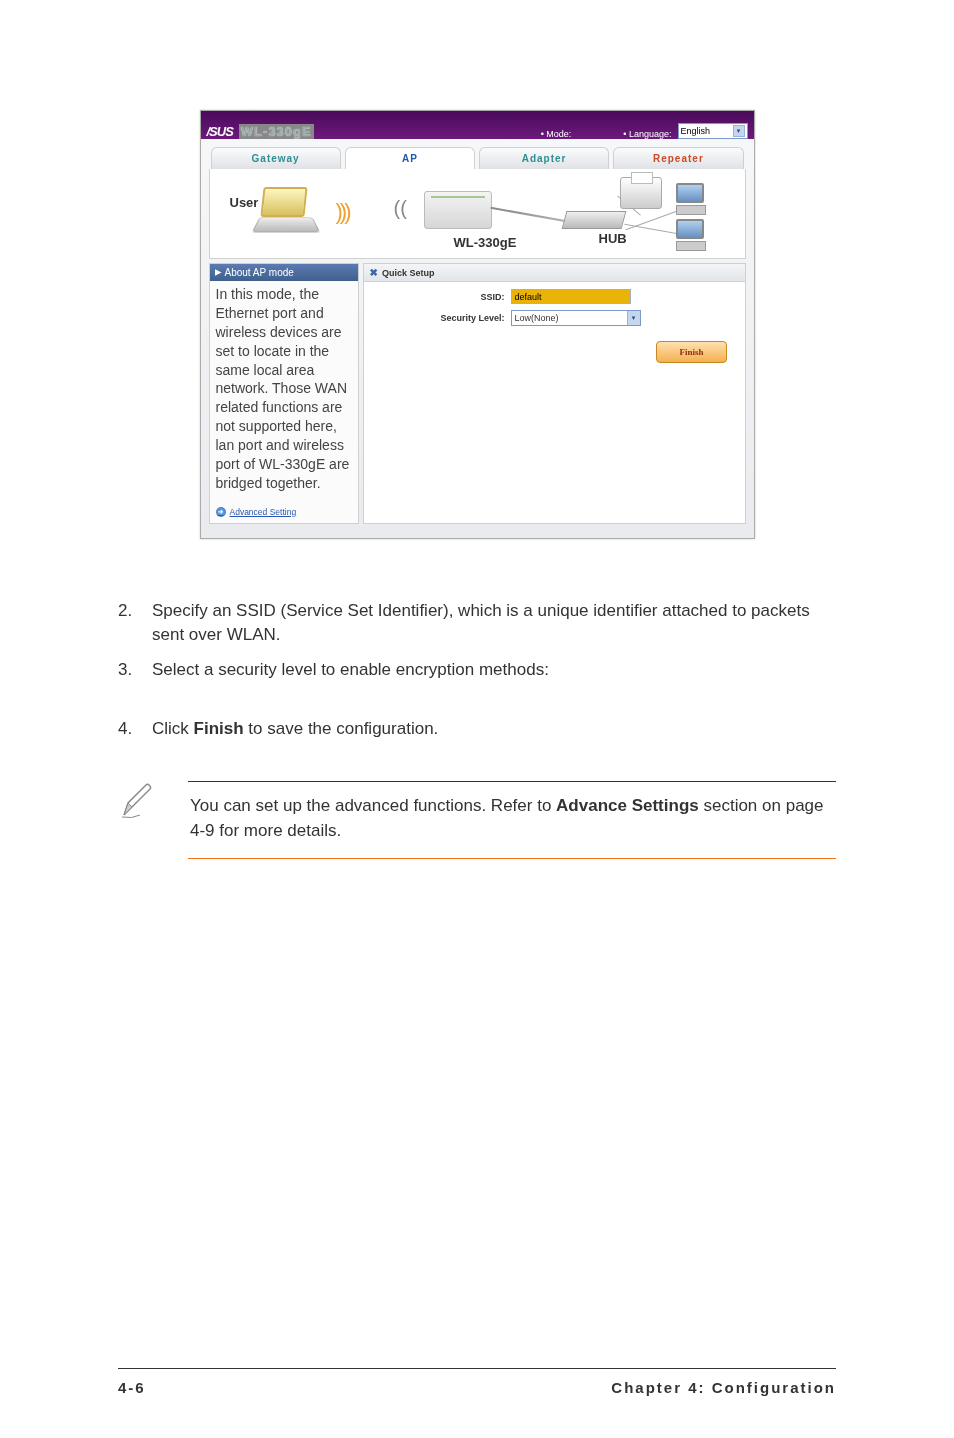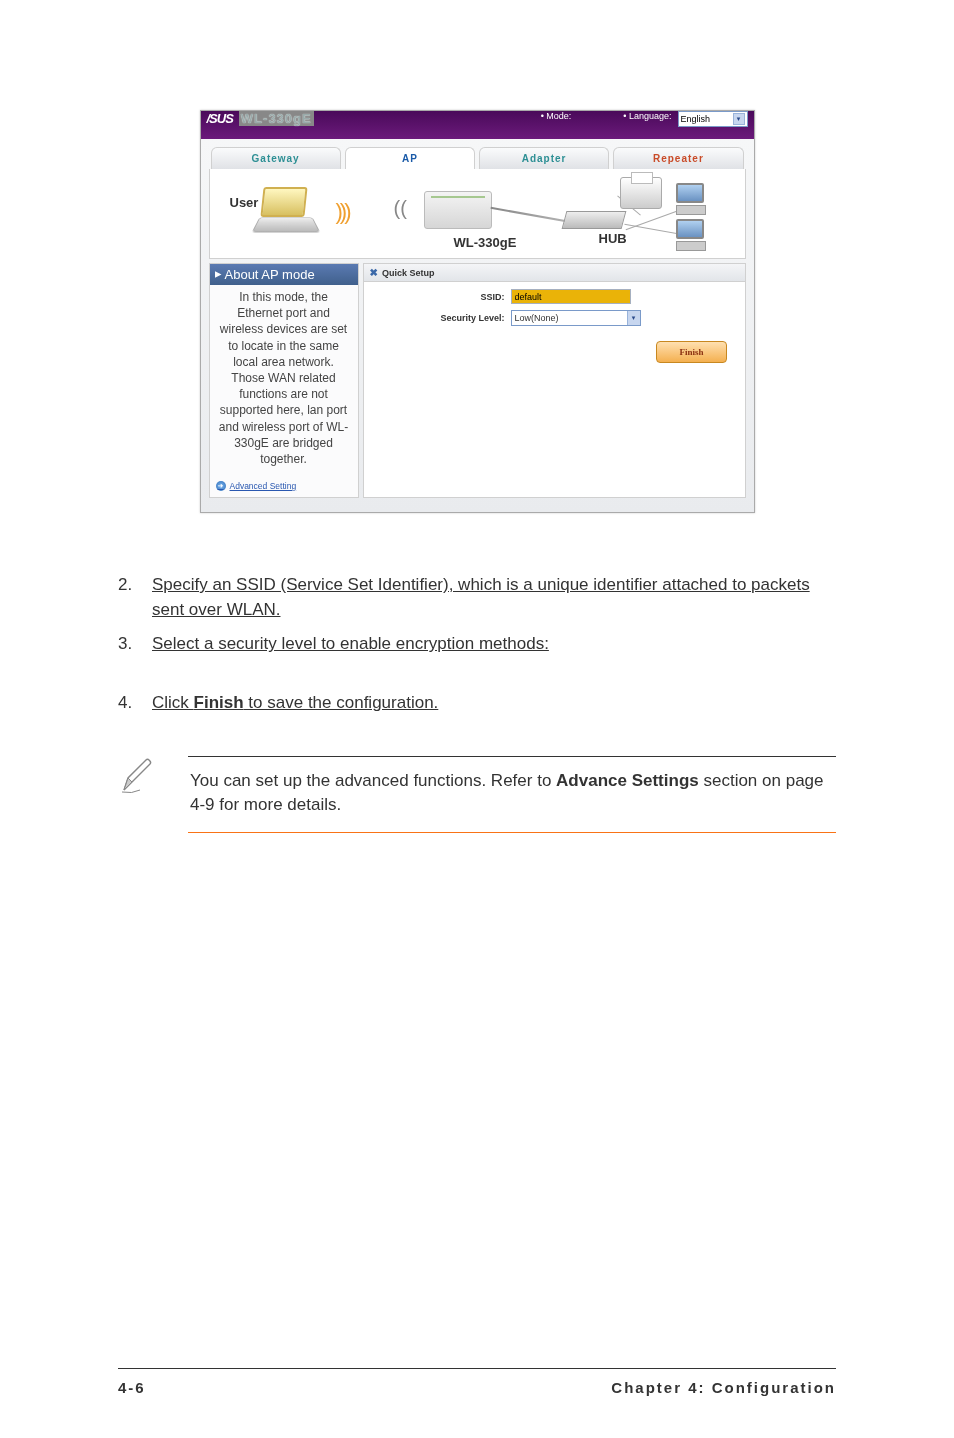--- a/index.html
+++ b/index.html
@@ -19,21 +19,21 @@
     }
     .router-window {
       border: 1px solid #aaa;
       background: #fff;
       box-shadow: 0 0 2px rgba(0,0,0,0.2);
     }
     .titlebar {
       background: linear-gradient(#4a0a5a, #6b1a7b);
       height: 28px;
       display: flex;
-      align-items: flex-start;
+      align-items: flex-end;
       padding: 0 6px;
       gap: 6px;
       font-size: 10px;
       color: #fff;
     }
     .logo-asus {
       font-family: Arial, sans-serif;
       font-style: italic;
       font-weight: 900;
       color: #fff;
@@ -130,24 +130,24 @@
     .pc-base{width:30px;height:10px;background:#ccc;border:1px solid #999;position:absolute;top:22px;}
     .pc2{position:absolute;left:466px;top:50px;width:36px;height:32px;}
     .line2{position:absolute;left:404px;top:36px;width:30px;height:1px;background:#aaa;transform:rotate(40deg);}
     .line3{position:absolute;left:414px;top:50px;width:60px;height:1px;background:#aaa;transform:rotate(-20deg);}
     .line4{position:absolute;left:414px;top:60px;width:60px;height:1px;background:#aaa;transform:rotate(10deg);}
     .lower{display:flex;gap:4px;margin-top:4px;}
     .sidebar{
       width:150px;border:1px solid #d0d0d0;background:#fbfbfc;
     }
     .side-head{
-      background:linear-gradient(#5a7ab2,#40608c);color:#fff;font-size:13px;padding:3px 5px;display:flex;align-items:center;gap:3px;
+      background:linear-gradient(#5a7ab2,#40608c);color:#fff;font-size:10px;padding:3px 5px;display:flex;align-items:center;gap:3px;
     }
     .side-head::before{content:'';width:7px;height:7px;background:#fff;clip-path:polygon(0 0,100% 50%,0 100%);display:inline-block;}
-    .side-body{padding:4px 6px;font-size:12px;color:#444;line-height:1.35;text-align:center;}
+    .side-body{padding:4px 6px;font-size:14px;color:#444;line-height:1.35;}
     .adv-link{color:#2a58b0;text-decoration:underline;font-size:8.5px;display:flex;align-items:center;gap:4px;margin:10px 0 6px 6px;}
     .adv-link .circ{width:10px;height:10px;border-radius:50%;background:radial-gradient(#7fb8ef,#2a6ab8);display:inline-flex;align-items:center;justify-content:center;color:#fff;font-size:7px;}
     .mainpanel{flex:1;border:1px solid #d0d0d0;background:#fff;}
     .main-head{
       background:linear-gradient(#f4f5f7,#e2e5e9);border-bottom:1px solid #d0d0d0;
       font-size:9px;font-weight:bold;padding:3px 6px;color:#333;display:flex;align-items:center;gap:4px;
     }
     .main-head .tool{color:#3a68a8;font-size:10px;}
     .form-row{display:flex;align-items:center;gap:6px;padding:3px 17px;font-size:9px;}
     .form-row .lbl{width:124px;text-align:right;font-weight:bold;}
@@ -157,21 +157,21 @@
     .finish-btn{
       margin:12px 18px 16px auto;display:block;
       background:linear-gradient(#ffe0b0,#f4b050);
       border:1px solid #c88820;border-radius:4px;
       font:bold 9px Verdana;color:#8a3010;padding:5px 22px;
     }
     
     .steps{margin-top:24px;}
     .step{display:flex;margin-bottom:10px;line-height:1.45;}
     .step-num{width:34px;flex-shrink:0;}
-    .step-body{flex:1;text-decoration:underline;}
+    .step-body{flex:1;}
     .sublines p{margin-top:6px;}
     .gap1{height:24px;}
     .note-block{display:flex;gap:30px;margin-top:40px;align-items:flex-start;}
     .note-icon{
       width:40px;height:40px;flex-shrink:0;
     }
     .note-box{border-top:1px solid #333;border-bottom:1px solid #f97316;padding:12px 2px 14px;flex:1;line-height:1.45;}
     .footer{
       position:absolute;left:118px;right:118px;bottom:42px;
       border-top:1px solid #333;padding-top:10px;

